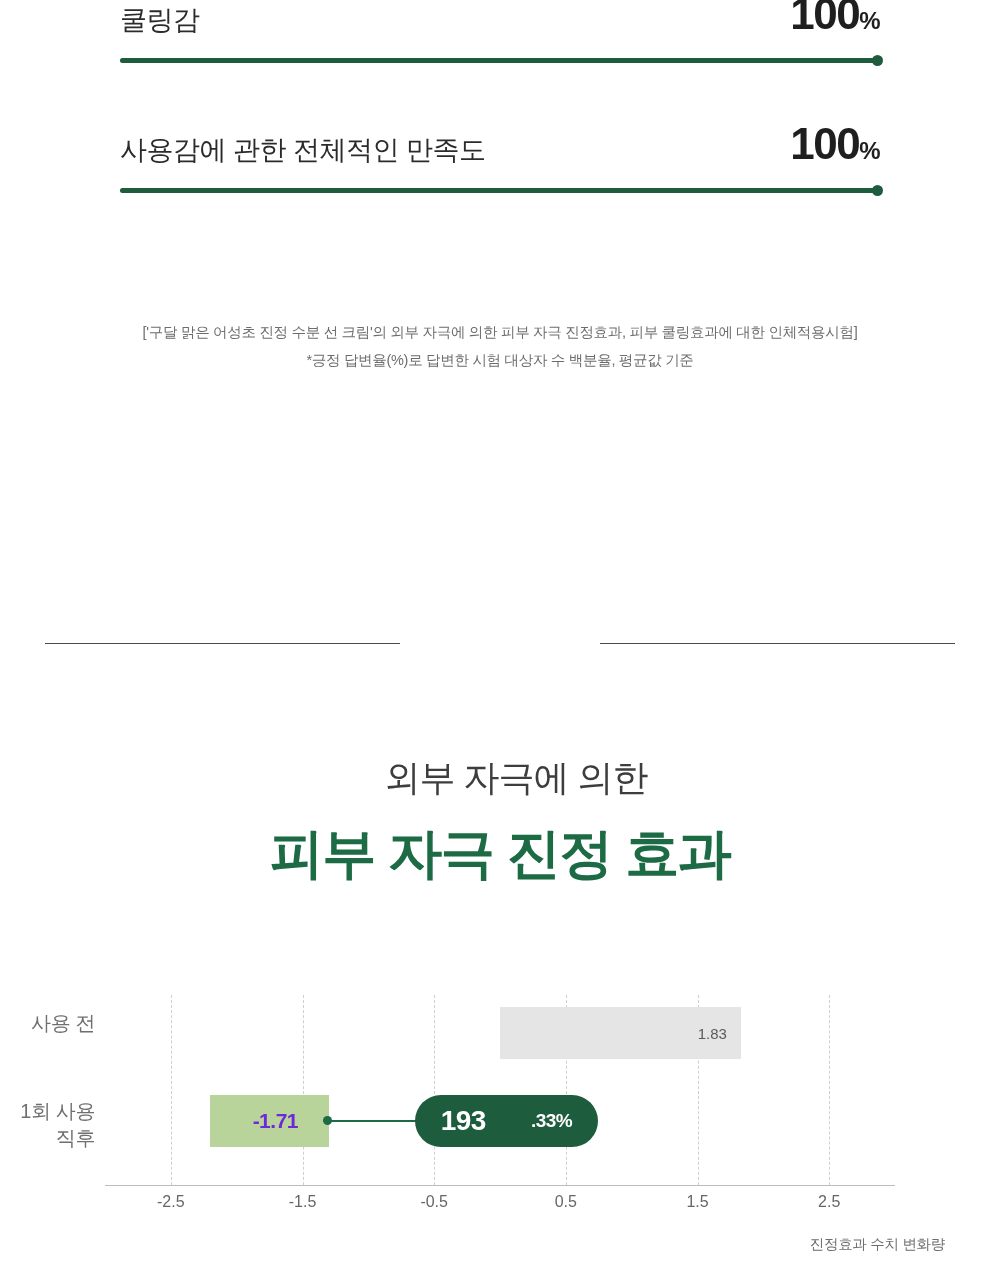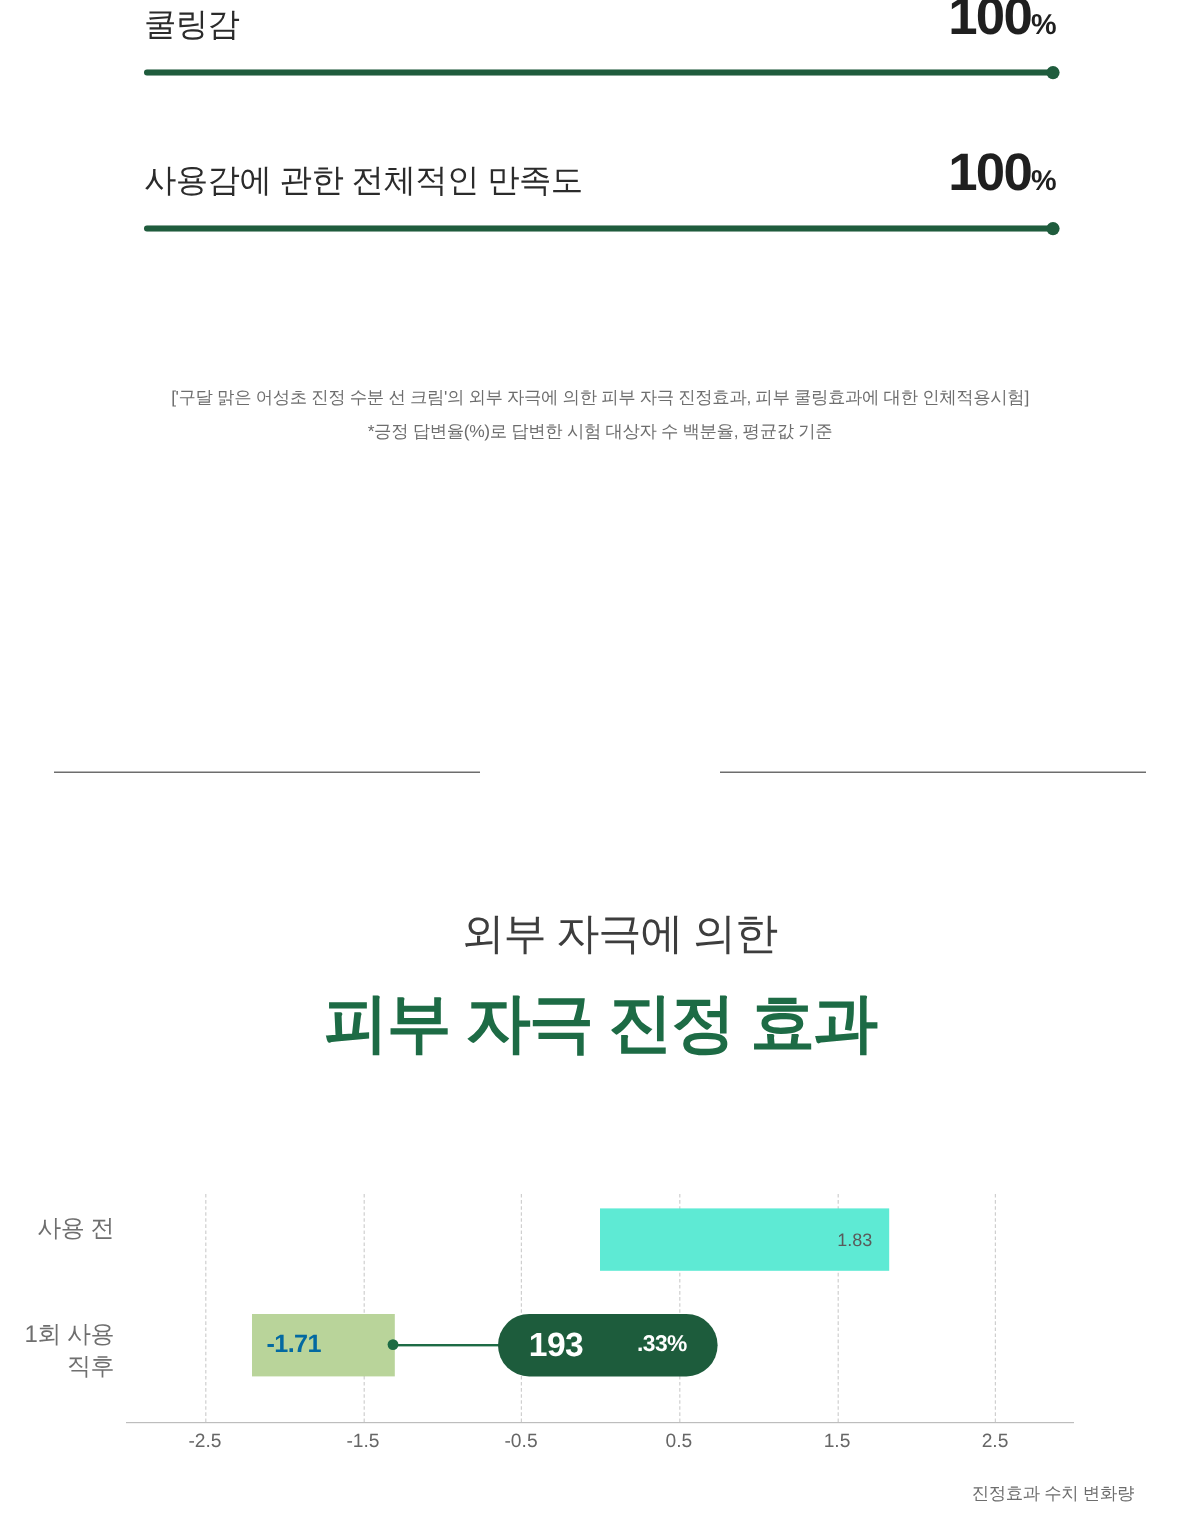--- a/index.html
+++ b/index.html
@@ -195,36 +195,37 @@
     height: 1px;
     background: #bdbdbd;
   }
   .bar {
     position: absolute;
     height: 52px;
     display: flex;
     align-items: center;
   }
   .bar-before {
-    background: #5eead4;
+    background: #e5e5e5;
   }
   .bar-after {
     background: #b9d49a;
   }
   .bar-value-inside-right {
     position: absolute;
     right: 14px;
     font-size: 15px;
     color: #5a5a5a;
   }
   .bar-value-center {
     width: 100%;
+    text-align: center;
     font-size: 21px;
     font-weight: bold;
-    color: #0369a1;
+    color: #6d28d9;
     letter-spacing: -0.5px;
     padding-left: 12px;
   }
   .row-label {
     position: absolute;
     text-align: right;
     font-size: 20px;
     color: #6f6f6f;
     letter-spacing: -0.4px;
     width: 95px;

